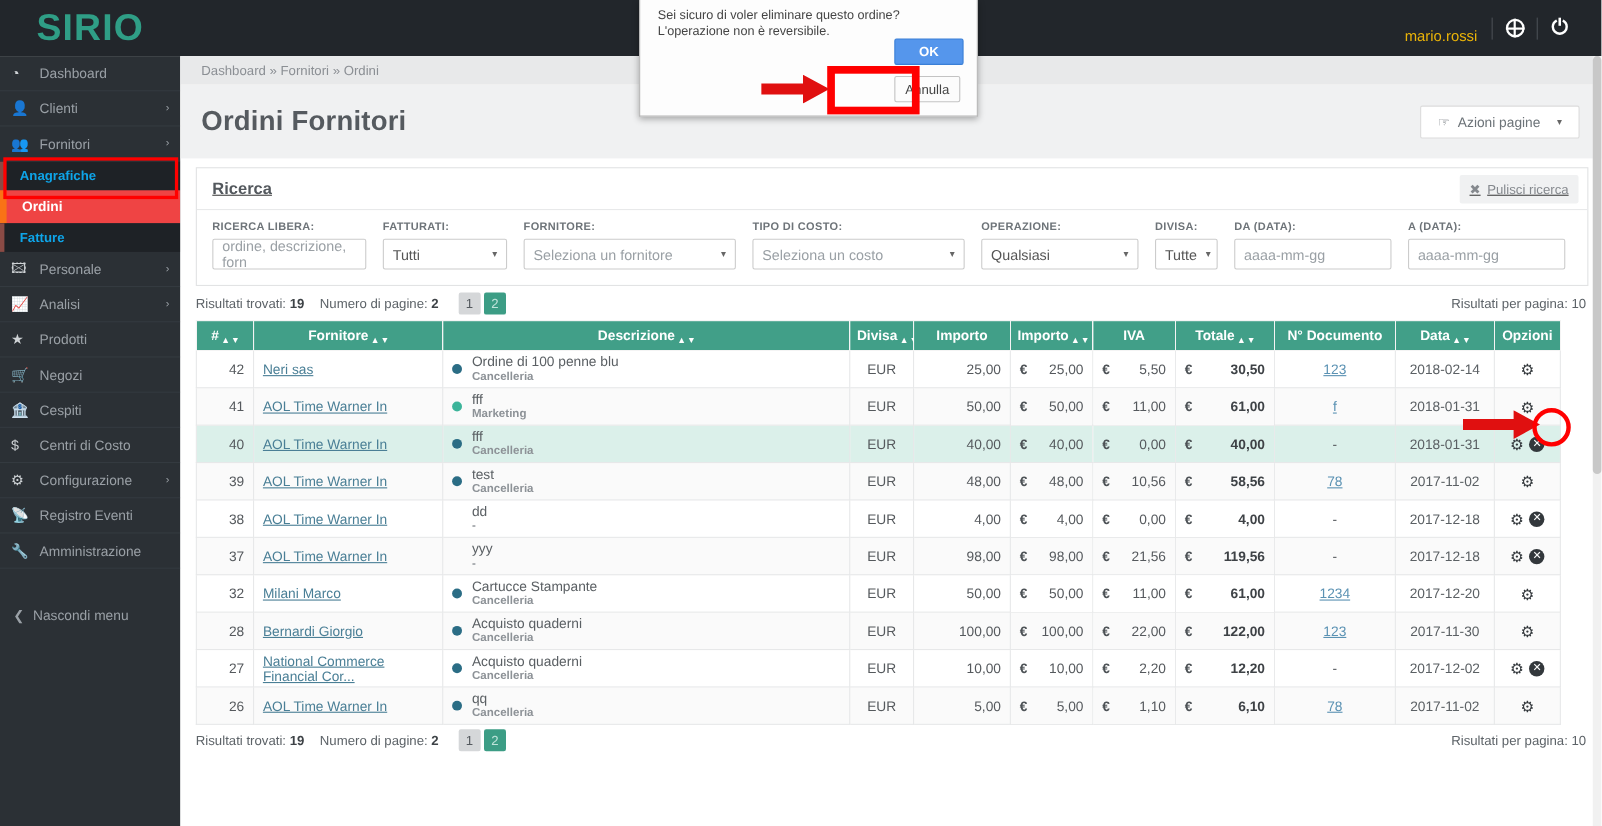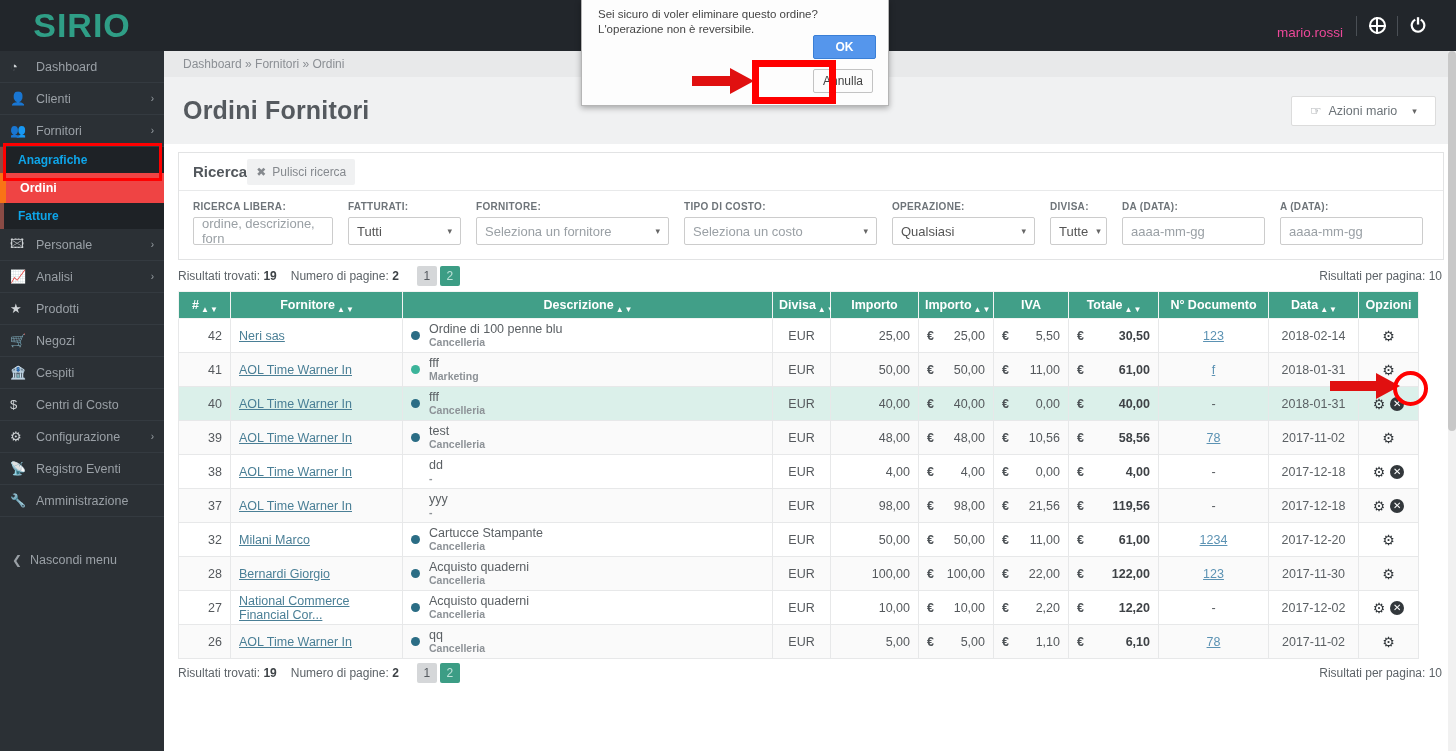--- a/index.html
+++ b/index.html
@@ -20,21 +20,21 @@
   }
   .logo{
     width:164px; height:51px; display:flex; align-items:center; justify-content:center;
     font-family:"Liberation Sans", sans-serif;
     font-size:34px; font-weight:bold; letter-spacing:1px;
     color:#2f9e86;
   }
   .topright{
     display:flex; align-items:center; gap:0px; padding-right:18px; color:#e9e9e9;
   }
-  .topright .uname{ font-size:13.5px; color:#ec4899; padding-right:13px;margin-top:13px; }
+  .topright .uname{ font-size:13.5px; color:#eab308; padding-right:13px;margin-top:13px; }
   .topright .vsep{ width:1px; height:20px; background:#4a4f55; }
   .topright .ticon{
     width:40px; height:40px; display:flex; align-items:center; justify-content:center;
     color:#fff;
   }
   .globe{
     width:17px;height:17px;border:2px solid #fff;border-radius:50%;position:relative;
   }
   .globe:before{content:"";position:absolute;left:50%;top:-2px;width:2px;height:17px;background:#fff;transform:translateX(-50%);}
   .globe:after{content:"";position:absolute;top:50%;left:-2px;width:17px;height:2px;background:#fff;transform:translateY(-50%);}
@@ -94,22 +94,22 @@
     width:145px;height:30px;background:#fff;border:1px solid #dcdcdc;border-radius:2px;
     display:flex;align-items:center;justify-content:center;gap:7px;
     font-size:12.5px;color:#6c7378;
   }
 
   
   .panel{
     margin:8px 12px 0 14px; border:1px solid #e2e3e4; background:#fff;
   }
   .panel-head{
-    height:38px; display:flex; align-items:center; 
-    padding:0 8px 0 14px; border-bottom:1px solid #e8e9ea;
+    height:38px; display:flex; align-items:center; justify-content:space-between;
+    padding:0 8px 0 14px; border-bottom:1px solid #e8e9ea;text-decoration:underline;
   }
   .panel-title{ font-size:15px; font-weight:bold; color:#53585d; }
   .pulisci{
     height:26px; padding:0 9px; background:#f0f1f2; border-radius:2px;
     display:flex; align-items:center; gap:6px; font-size:12px; color:#85898e;
   }
   .filters{
     display:flex; align-items:flex-end; gap:0; padding:10px 14px 14px 14px;
   }
   .fg{ display:flex; flex-direction:column; margin-right:15px; }
@@ -297,21 +297,21 @@
 </div>
 
 <div class="main">
 
   <div class="breadcrumb">Dashboard » Fornitori » Ordini</div>
 
   <div class="pagehead">
     <h1>Ordini Fornitori</h1>
     <div class="azioni">
       <span>☞</span>
-      <span>Azioni mario</span>
+      <span>Azioni pagine</span>
       <span class="caret">▾</span>
     </div>
   </div>
 
   <div class="panel">
     <div class="panel-head">
       <div class="panel-title">Ricerca</div>
       <div class="pulisci">
         <span>✖</span>
         <span>Pulisci ricerca</span>

